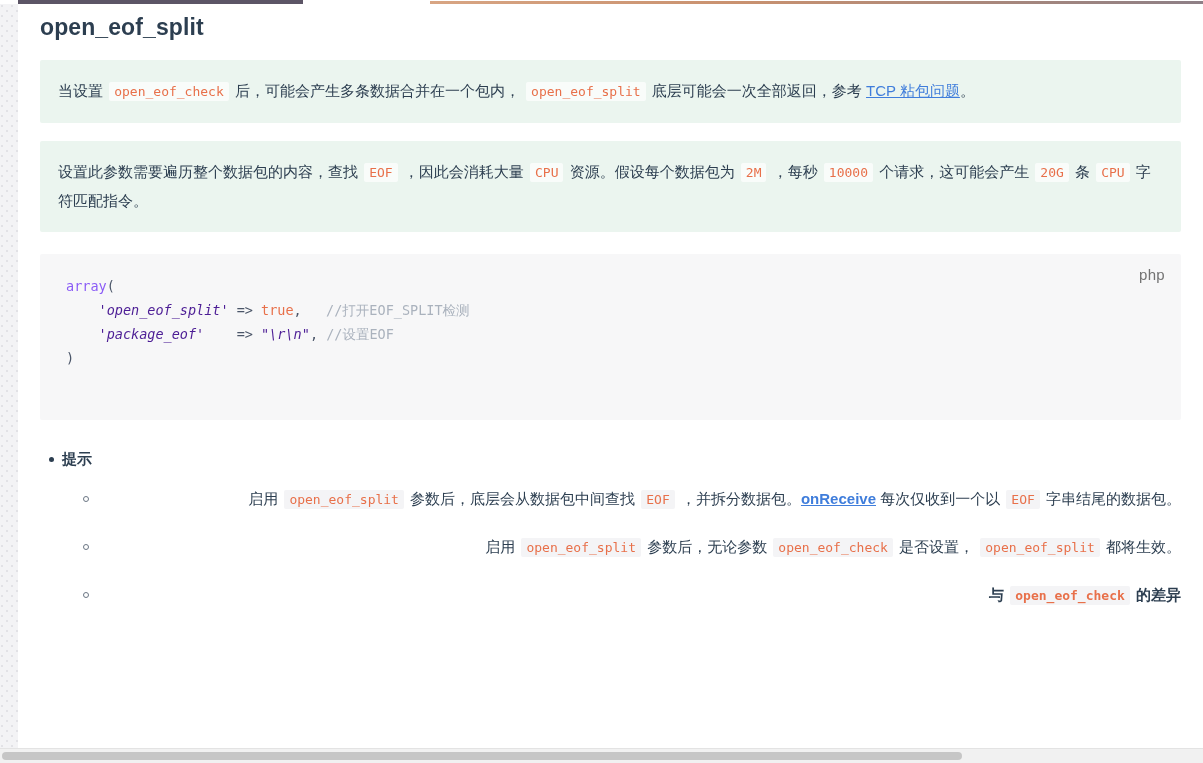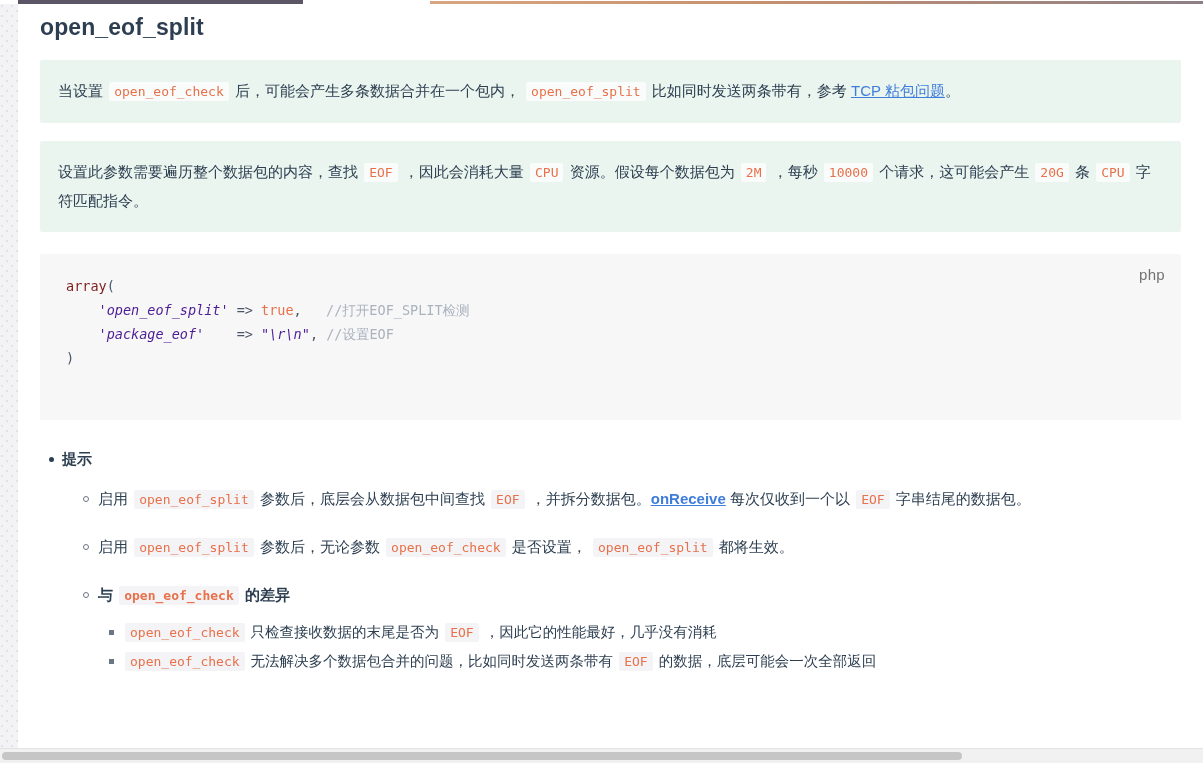--- a/index.html
+++ b/index.html
@@ -141,21 +141,21 @@
     letter-spacing: 0.3px;
   }
   pre.code {
     margin: 0;
     font-family: "DejaVu Sans Mono", "Liberation Mono", monospace;
     font-size: 13.5px;
     line-height: 24px;
     color: #5b6672;
     white-space: pre;
   }
-  .tok-fn   { color: #7f1d1d; }
+  .tok-fn   { color: #8b5cf6; }
   .tok-str  { color: #4c1d95; font-style: italic; }
   .tok-kw   { color: #e8704a; }
   .tok-op   { color: #4a5568; }
   .tok-cmt  { color: #aab2bd; }
   .tok-pl   { color: #4a5568; }
 
   
   ul.lvl1 {
     margin: 26px 0 8px 0;
     padding-left: 22px;
@@ -177,20 +177,21 @@
     height: 5px;
     border-radius: 50%;
     background: #2c3e50;
   }
 
   ul.lvl2 {
     margin: 14px 0 0 0;
     padding-left: 36px;
     list-style: none;
     font-weight: normal;
+    text-align: right;
   }
   ul.lvl2 > li {
     position: relative;
     font-size: 15px;
     font-weight: normal;
     line-height: 26px;
     margin-bottom: 21px;
     color: #2c3e50;
   }
   ul.lvl2 > li.heading-item { font-weight: bold; }
@@ -262,21 +263,21 @@
 
 <div class="left-gutter"></div>
 
 <div class="page">
   <div class="content">
 
     <h1 class="page-title">open_eof_split</h1>
 
 
     <div class="callout">
-      <p><span>当设置 </span><code class="inline">open_eof_check</code><span> 后，可能会产生多条数据合并在一个包内， </span><code class="inline">open_eof_split</code><span> 比如同时发送两条带有，参考 </span><a class="doclink" href="#">TCP 粘包问题</a><span>。</span></p>
+      <p><span>当设置 </span><code class="inline">open_eof_check</code><span> 后，可能会产生多条数据合并在一个包内， </span><code class="inline">open_eof_split</code><span> 底层可能会一次全部返回，参考 </span><a class="doclink" href="#">TCP 粘包问题</a><span>。</span></p>
     </div>
 
     <div class="callout">
       <p><span>设置此参数需要遍历整个数据包的内容，查找 </span><code class="inline">EOF</code><span> ，因此会消耗大量 </span><code class="inline">CPU</code><span> 资源。假设每个数据包为 </span><code class="inline">2M</code><span> ，每秒 </span><code class="inline">10000</code><span> 个请求，这可能会产生 </span><code class="inline">20G</code><span> 条 </span><code class="inline">CPU</code><span> 字符匹配指令。</span></p>
     </div>
 
     <div class="codeblock">
       <div class="code-lang">php</div>
       <pre class="code"><span class="tok-fn">array</span><span class="tok-pl">(</span>
     <span class="tok-str">'open_eof_split'</span><span class="tok-op"> =&gt; </span><span class="tok-kw">true</span><span class="tok-pl">,</span><span class="tok-cmt">   //打开EOF_SPLIT检测</span>
@@ -294,29 +295,20 @@
             <span>启用 </span><code class="inline">open_eof_split</code><span> 参数后，底层会从数据包中间查找 </span><code class="inline">EOF</code><span> ，并拆分数据包。</span><a class="doclink plain" href="#">onReceive</a><span> 每次仅收到一个以 </span><code class="inline">EOF</code><span> 字串结尾的数据包。</span>
           </li>
 
           <li>
             <span>启用 </span><code class="inline">open_eof_split</code><span> 参数后，无论参数 </span><code class="inline">open_eof_check</code><span> 是否设置， </span><code class="inline">open_eof_split</code><span> 都将生效。</span>
           </li>
 
           <li class="heading-item">
             <span>与 </span><code class="inline">open_eof_check</code><span> 的差异</span>
 
-            <ul class="lvl3">
-              <li>
-                <code class="inline">open_eof_check</code><span> 只检查接收数据的末尾是否为 </span><code class="inline">EOF</code><span> ，因此它的性能最好，几乎没有消耗</span>
-              </li>
-              <li>
-                <code class="inline">open_eof_check</code><span> 无法解决多个数据包合并的问题，比如同时发送两条带有 </span><code class="inline">EOF</code><span> 的数据，底层可能会一次全部返回</span>
-              </li>
-
-            </ul>
           </li>
 
         </ul>
       </li>
     </ul>
 
   </div>
 </div>
 
 <div class="hscrollbar">

